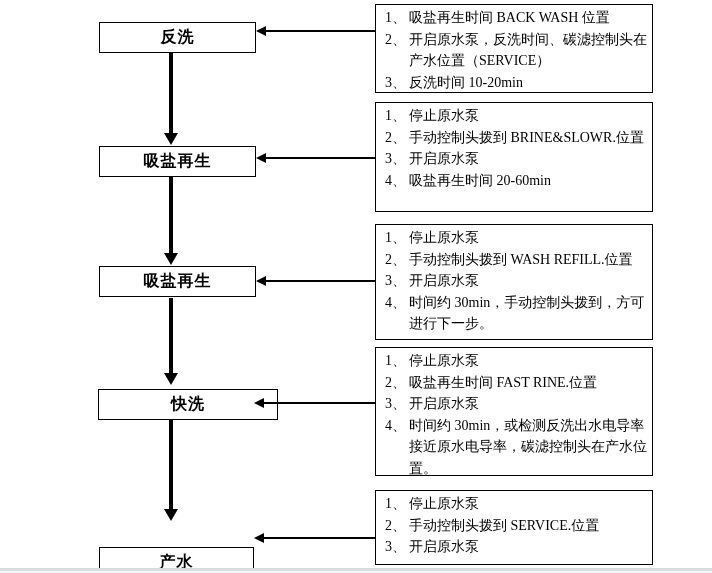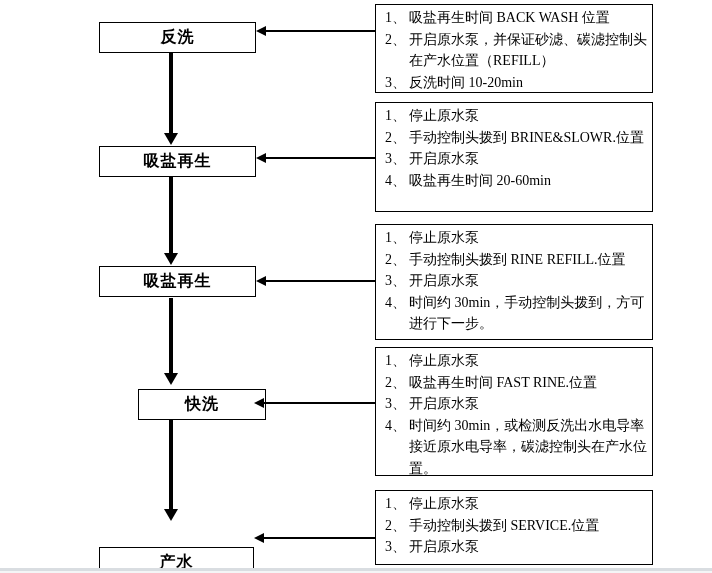--- a/index.html
+++ b/index.html
@@ -20,21 +20,21 @@
     display: flex;
     align-items: center;
     justify-content: center;
     font-size: 16px;
     font-weight: bold;
     letter-spacing: 1px;
   }
   .fb1 { left: 99px;  top: 22px;  width: 157px; height: 31px; }
   .fb2 { left: 99px;  top: 146px; width: 157px; height: 31px; }
   .fb3 { left: 99px;  top: 266px; width: 157px; height: 31px; }
-  .fb4 { left: 98px;  top: 389px; width: 128px; height: 31px; margin-left: 40px; }
+  .fb4 { left: 98px;  top: 389px; width: 180px; height: 31px; }
   .fb5 { left: 99px;  top: 523px; width: 155px; height: 30px; margin-top: 24px; }
 
   .inst-box {
     position: absolute;
     left: 375px;
     width: 278px;
     border: 1.5px solid #000;
     background: #fff;
     font-size: 14px;
     line-height: 21.5px;
@@ -134,21 +134,21 @@
   <div class="hline hl5"></div>
   <div class="hhead hh5"></div>
 
   <div class="inst-box ib1">
     <div class="item">
       <span class="num">1、</span>
       <span class="txt">吸盐再生时间 BACK WASH 位置</span>
     </div>
     <div class="item">
       <span class="num">2、</span>
-      <span class="txt">开启原水泵，并保证砂滤、碳滤控制头在产水位置（REFILL）</span>
+      <span class="txt">开启原水泵，反洗时间、碳滤控制头在产水位置（SERVICE）</span>
     </div>
     <div class="item">
       <span class="num">3、</span>
       <span class="txt">反洗时间 10-20min</span>
     </div>
   </div>
 
   <div class="inst-box ib2">
     <div class="item">
       <span class="num">1、</span>
@@ -168,21 +168,21 @@
     </div>
   </div>
 
   <div class="inst-box ib3">
     <div class="item">
       <span class="num">1、</span>
       <span class="txt">停止原水泵</span>
     </div>
     <div class="item">
       <span class="num">2、</span>
-      <span class="txt">手动控制头拨到 RINE REFILL.位置</span>
+      <span class="txt">手动控制头拨到 WASH REFILL.位置</span>
     </div>
     <div class="item">
       <span class="num">3、</span>
       <span class="txt">开启原水泵</span>
     </div>
     <div class="item">
       <span class="num">4、</span>
       <span class="txt">时间约 30min，手动控制头拨到，方可进行下一步。</span>
     </div>
   </div>

